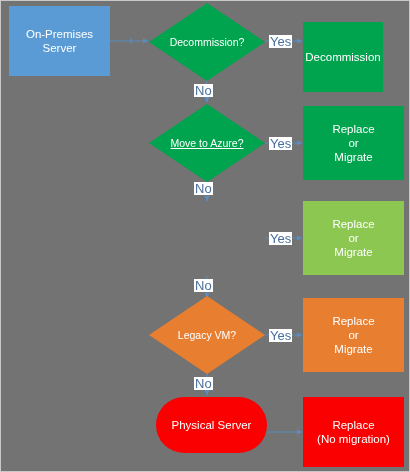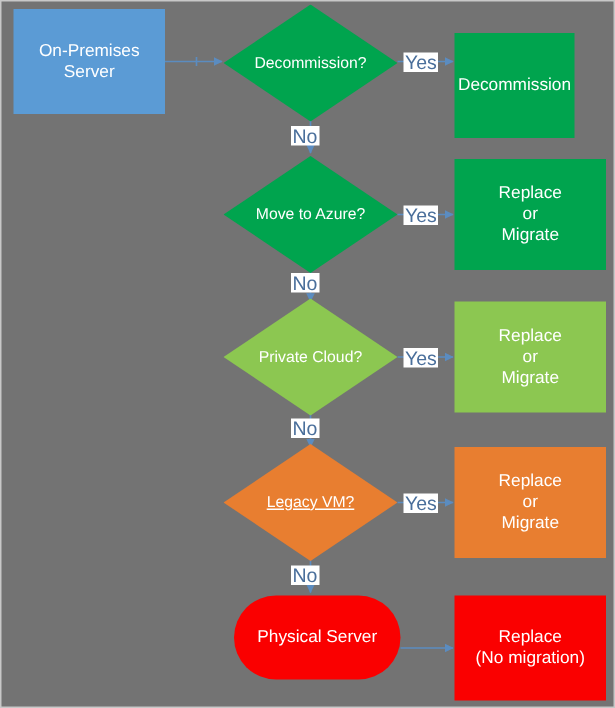--- a/index.html
+++ b/index.html
@@ -117,47 +117,41 @@
     <svg class="diamond-shape" viewBox="0 0 116 78" preserveAspectRatio="none">
       <polygon points="58,0 116,39 58,78 0,39" fill="#00A44E"></polygon>
     </svg>
     <span class="diamond-label">Decommission?</span>
   </div>
 
   <div class="node node-box" style="left:302px; top:5px; width:80px; height:70px; background:#00A44E;margin-top:16px;">
     <span class="label">Decommission</span>
   </div>
 
-  <div class="node node-diamond" style="left:148px; top:103px; width:116px; height:78px;">
+  <div class="node node-diamond" style="left:148px; top:103px; width:116px; height:78px;text-decoration:underline;">
     <svg class="diamond-shape" viewBox="0 0 116 78" preserveAspectRatio="none">
       <polygon points="58,0 116,39 58,78 0,39" fill="#00A44E"></polygon>
     </svg>
     <span class="diamond-label">Move to Azure?</span>
   </div>
 
   <div class="node node-box" style="left:302px; top:105px; width:101px; height:74px; background:#00A44E;">
     <span class="label">Replace
 or
 Migrate</span>
   </div>
 
-  <div class="node node-diamond" style="left:148px; top:198px; width:116px; height:78px;">
-    <svg class="diamond-shape" viewBox="0 0 116 78" preserveAspectRatio="none">
-      <polygon points="58,0 116,39 58,78 0,39" fill="#8CC751"></polygon>
-    </svg>
-    <span class="diamond-label">Private Cloud?</span>
-  </div>
 
   <div class="node node-box" style="left:302px; top:200px; width:101px; height:74px; background:#8CC751;">
     <span class="label">Replace
 or
 Migrate</span>
   </div>
 
-  <div class="node node-diamond" style="left:148px; top:295px; width:116px; height:78px;text-decoration:underline;">
+  <div class="node node-diamond" style="left:148px; top:295px; width:116px; height:78px;">
     <svg class="diamond-shape" viewBox="0 0 116 78" preserveAspectRatio="none">
       <polygon points="58,0 116,39 58,78 0,39" fill="#E87E30"></polygon>
     </svg>
     <span class="diamond-label">Legacy VM?</span>
   </div>
 
   <div class="node node-box" style="left:302px; top:297px; width:101px; height:74px; background:#E87E30;">
     <span class="label">Replace
 or
 Migrate</span>

